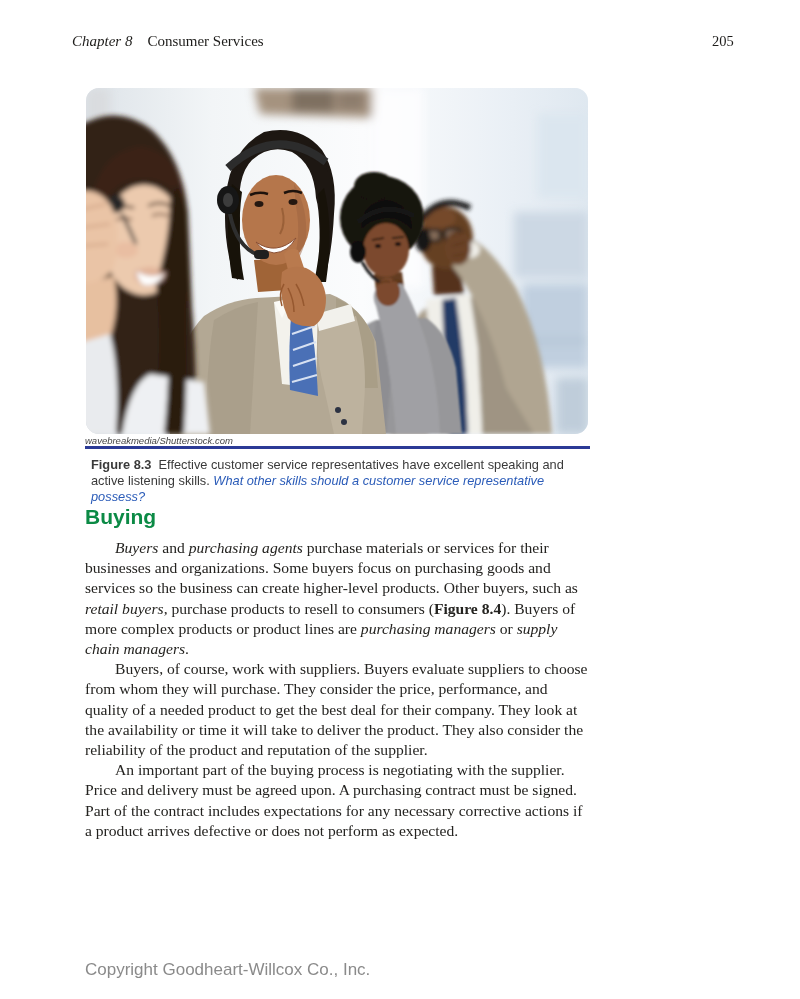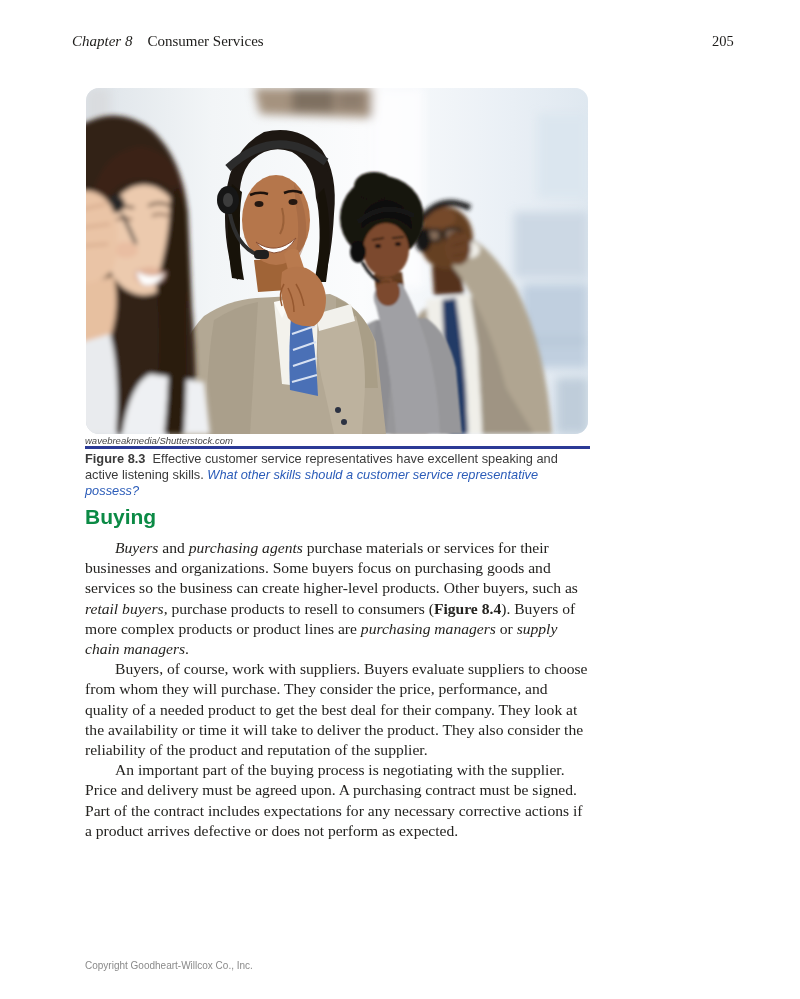--- a/index.html
+++ b/index.html
@@ -20,35 +20,35 @@
   .chap-label{font-style:italic;margin-right:15px;}
   .page-num{position:absolute;left:712px;top:33px;font-size:14.5px;font-weight:normal;color:var(--header-text);}
   
   .photo{position:absolute;left:86px;top:88px;width:502px;height:346px;margin:0;
          border-radius:13px;overflow:hidden;background:#eef2f6;}
   .photo svg{display:block;width:502px;height:346px;}
   
   .credit{position:absolute;left:85px;top:435px;width:505px;text-align:left;
           font-family:"Liberation Sans",sans-serif;font-style:italic;font-size:9.5px;color:var(--credit-text);}
   .rule{position:absolute;left:85px;top:446px;width:505px;height:2.5px;background:var(--rule-blue);}
-  .caption{position:absolute;left:85px;top:451px;width:505px;margin:0;
+  .caption{position:absolute;left:85px;top:451px;width:505px;margin:6px;
            font-family:"Liberation Sans",sans-serif;font-size:12.8px;line-height:16.2px;color:var(--caption-text);}
   
   .heading{position:absolute;left:85px;top:505px;margin:0;
            font-family:"Liberation Sans",sans-serif;font-weight:bold;font-size:21px;color:var(--heading-green);}
   .bodytext{position:absolute;left:85px;top:538px;width:504px;
             font-size:15.6px;line-height:20.2px;color:var(--body-text);text-align:left;}
   .para{margin:0;text-indent:30px;}
   
   .run-i{font-style:italic;}
   .run-b{font-weight:bold;}
   .run-blue{color:var(--caption-blue);}
   
   .footer{position:absolute;left:85px;top:960px;
-          font-family:"Liberation Sans",sans-serif;font-size:10px;color:var(--footer-text);}
+          font-family:"Liberation Sans",sans-serif;font-size:17px;color:var(--footer-text);}
 </style>
 </head>
 <body>
 
 <div class="page">
 
   <div class="running-head">
     <span class="chap-label">Chapter 8</span><span class="chap-title">Consumer Services</span>
   </div>
   <div class="page-num">205</div>

